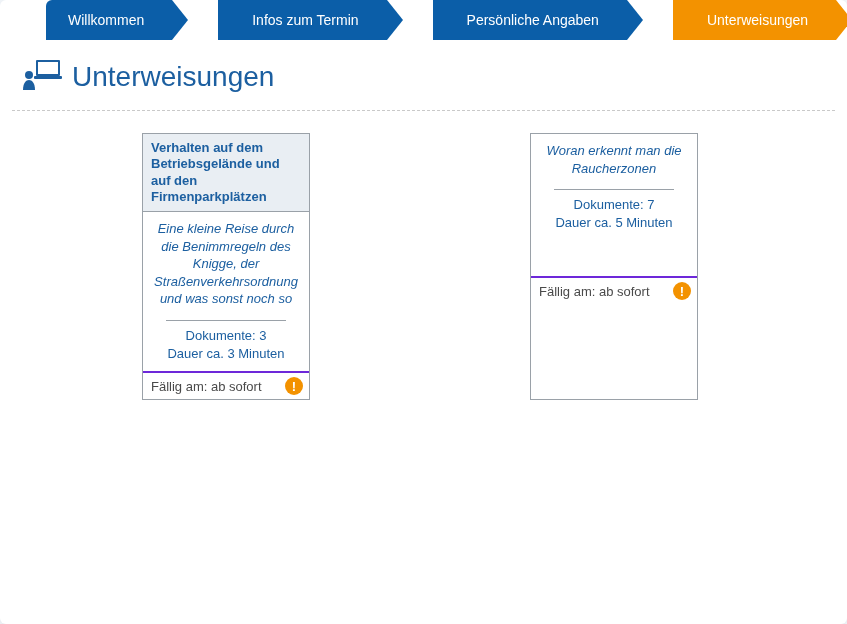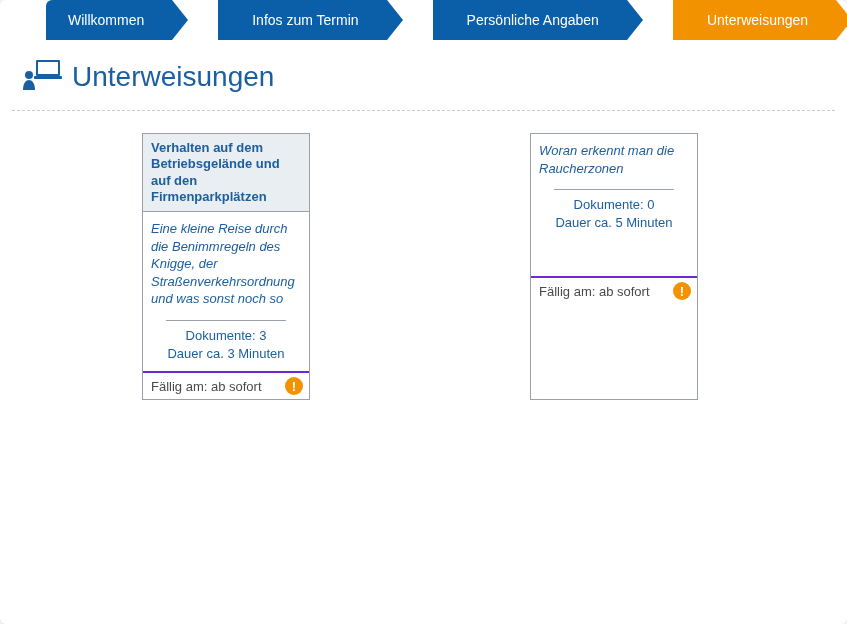--- a/index.html
+++ b/index.html
@@ -98,20 +98,21 @@
   .card-header {
     background: #e9eef3;
     border-bottom: 1px solid #9aa1a8;
     padding: 6px 8px;
     font-weight: 700;
     min-height: 54px;
     line-height: 1.25;
   }
   .card-body {
     padding: 8px 8px 6px 8px;
+    text-align: center;
     font-style: italic;
     line-height: 1.35;
     flex: 1;
   }
   .card-sep {
     width: 120px;
     margin: 6px auto;
     border: none;
     border-top: 1px solid #9aa1a8;
   }
@@ -198,21 +199,21 @@
         <span>Fällig am: ab sofort</span>
         <span class="alert-icon">!</span>
       </div>
     </div>
 
     <div class="card short">
       <div class="card-body-wrap">
         <div class="card-body">Woran erkennt man die Raucherzonen</div>
         <hr class="card-sep">
         <div class="card-meta">
-          <div>Dokumente: 0</div>
+          <div>Dokumente: 7</div>
           <div>Dauer ca. 5 Minuten</div>
         </div>
       </div>
       <div class="card-footer">
         <span>Fällig am: ab sofort</span>
         <span class="alert-icon">!</span>
       </div>
     </div>
 
   </div>

